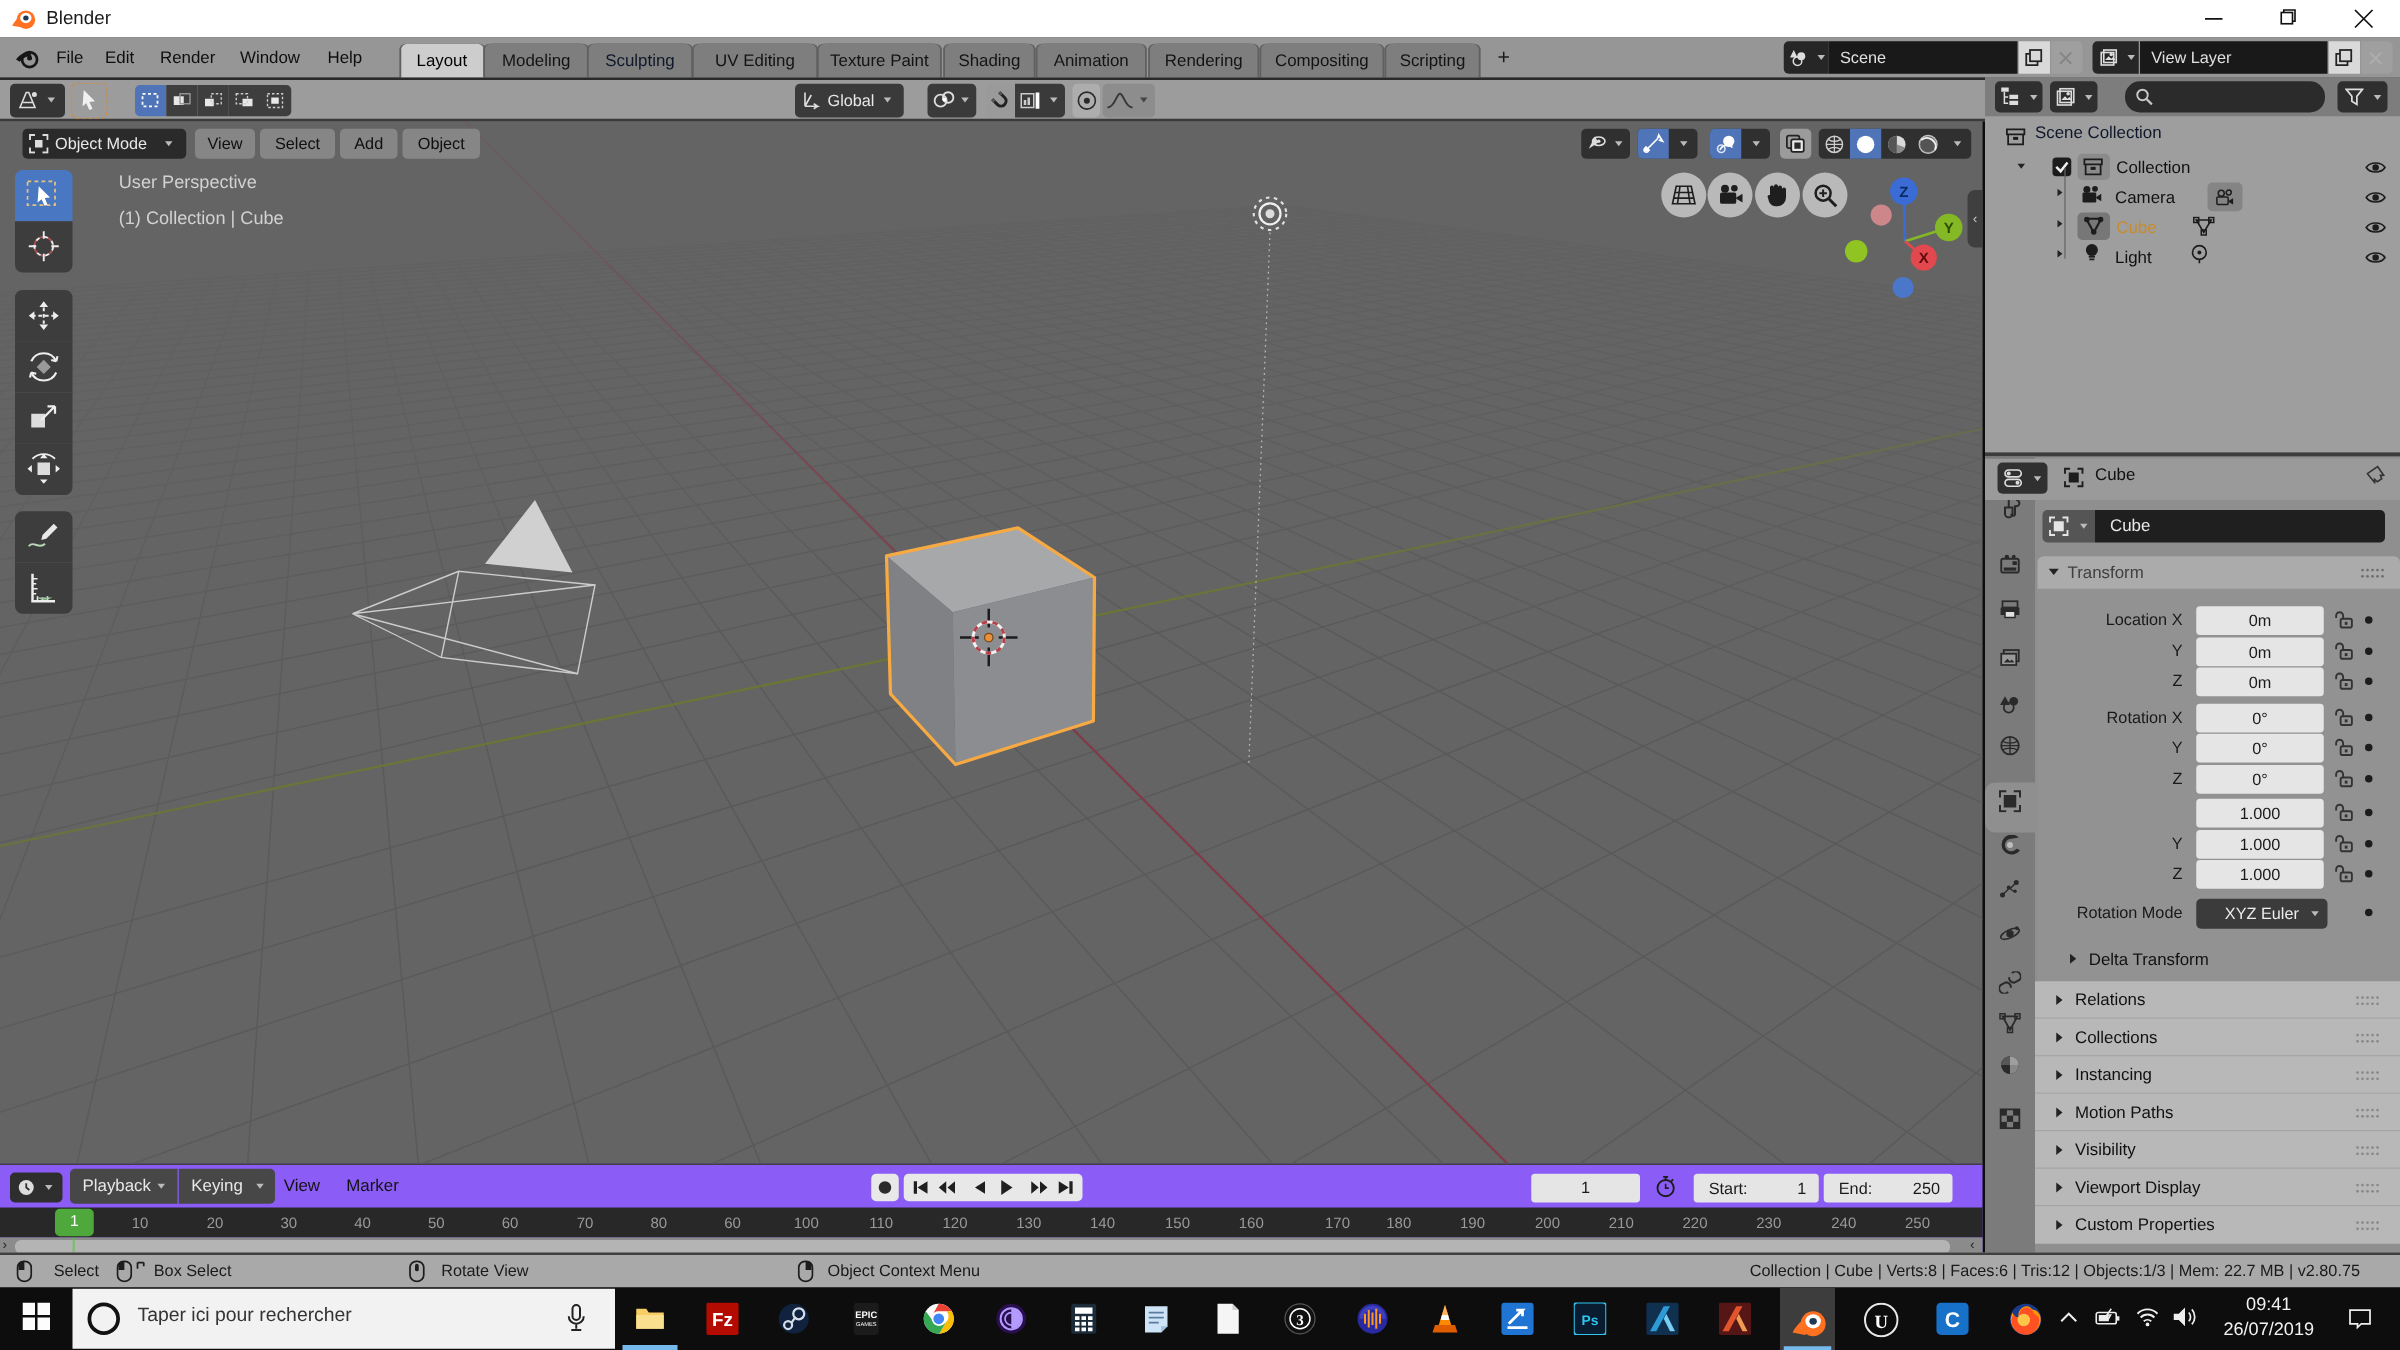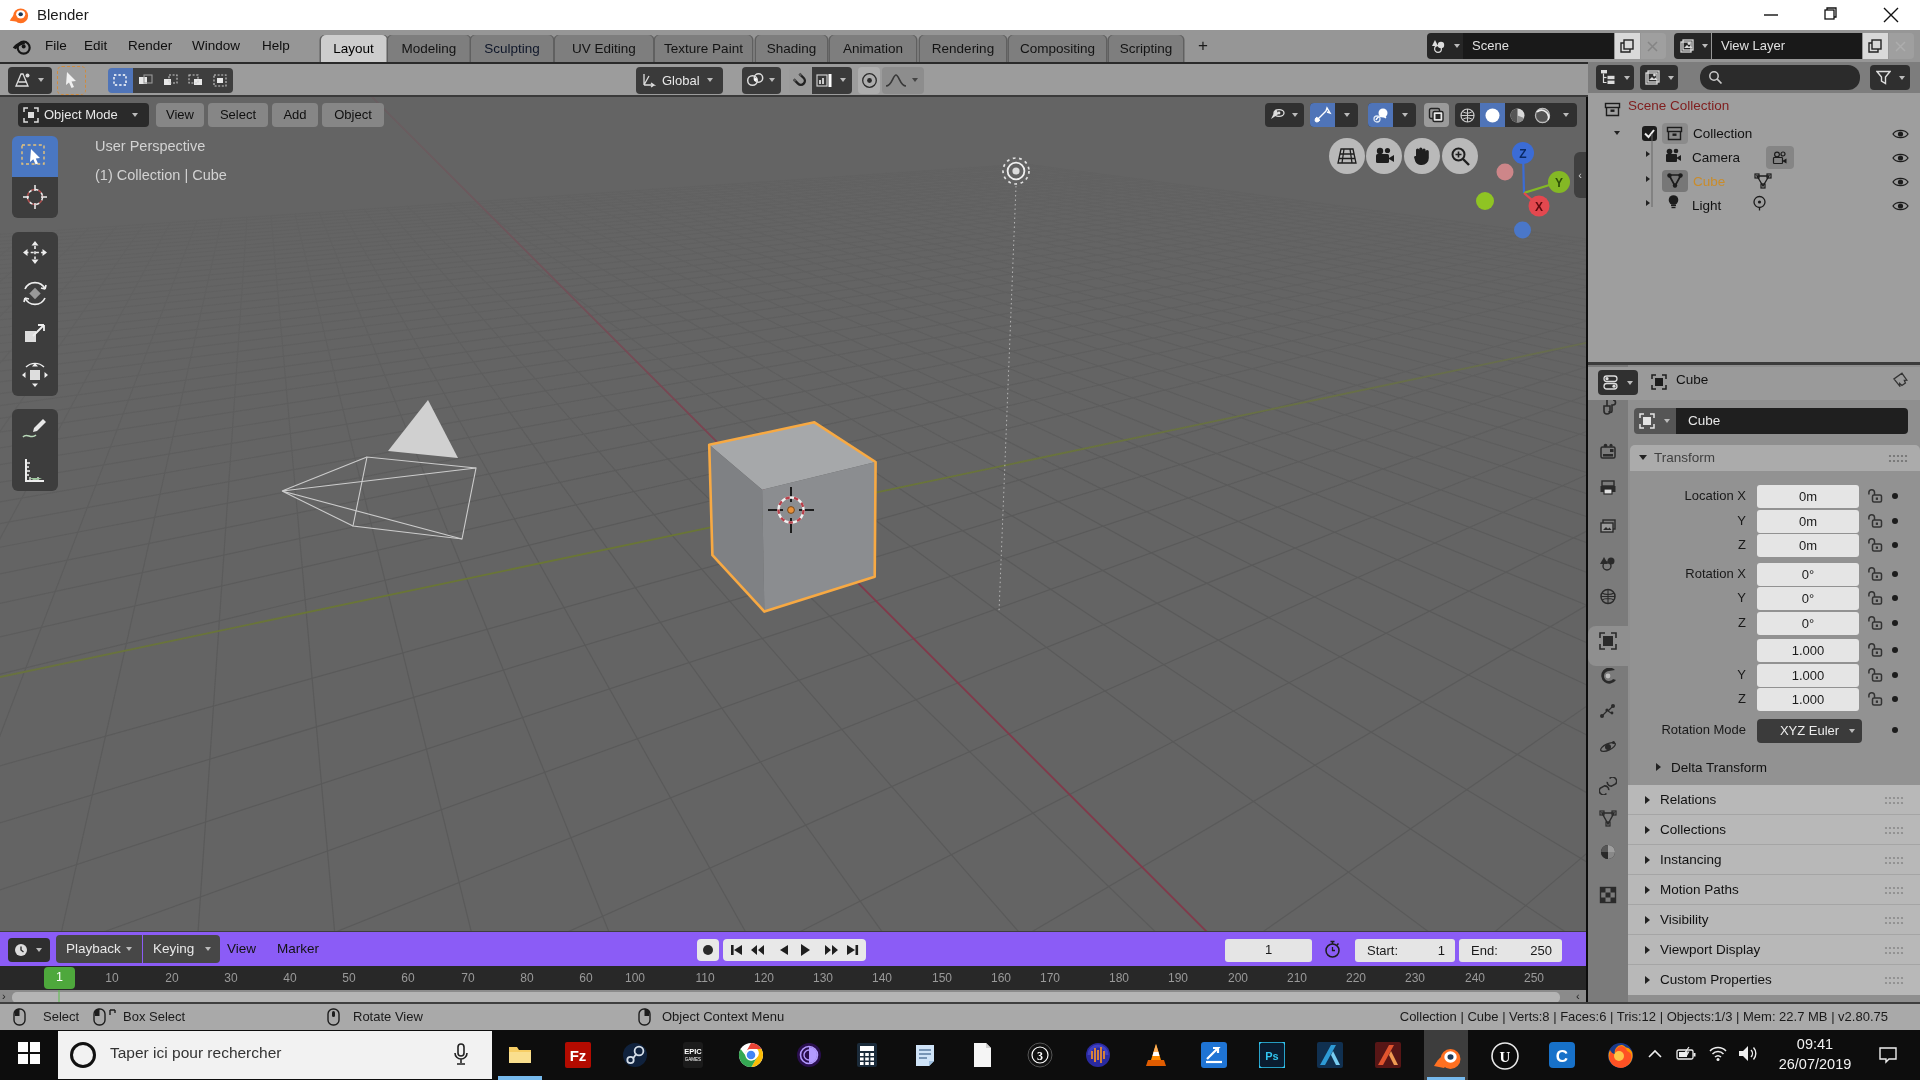--- a/index.html
+++ b/index.html
@@ -528,21 +528,21 @@
       </svg>
    <div class="a" style="left:29px;top:11px;border-left:3.5px solid transparent;border-right:3.5px solid transparent;border-top:4.5px solid #bbb"></div>
  </div>
  <div class="a" style="left:16px;top:40px;width:17px;height:15px">
       <svg width="17" height="15" viewBox="0 0 17 15">
         <rect x="1.5" y="1.5" width="14" height="4" fill="none" stroke="#1c1c1c" stroke-width="1.4"></rect>
         <path d="M2.5 5.5 V13.5 h12 V5.5" fill="none" stroke="#1c1c1c" stroke-width="1.4"></path>
         <rect x="6.5" y="7.5" width="4" height="2.4" fill="#1c1c1c"></rect>
       </svg>
     </div>
- <div class="a tx" style="left:40px;top:36px;font-size:13.5px;color:#7f1d1d">Scene Collection</div>
+ <div class="a tx" style="left:40px;top:36px;font-size:13.5px;color:#0f172a">Scene Collection</div>
  <div class="a" style="left:26px;top:69px;width:0;height:0;border-top:4.5px solid #222;border-left:3.7px solid transparent;border-right:3.7px solid transparent"></div>
  <div class="a" style="left:54px;top:64px;width:15px;height:15px;background:#1c1c1c;border-radius:3px">
       <svg width="15" height="15" viewBox="0 0 15 15">
         <path d="M3 7.5 L6.5 11 L12 4" stroke="#eee" stroke-width="2" fill="none"></path>
       </svg>
     </div>
  <div class="a" style="left:74px;top:61px;width:26px;height:21px;background:#8b8b8b;border-radius:4px"></div>
  <div class="a" style="left:78px;top:64px;width:17px;height:15px">
       <svg width="17" height="15" viewBox="0 0 17 15">
         <rect x="1.5" y="1.5" width="14" height="4" fill="none" stroke="#1c1c1c" stroke-width="1.4"></rect>
@@ -1023,28 +1023,28 @@
  <div class="a" style="left:0;top:34px;width:1586px;height:24px;background:#282828">
       <div class="a tx" style="left:92px;top:5px;width:40px;text-align:center;font-size:12px;color:#9a9a9a">10</div>
       <div class="a tx" style="left:152px;top:5px;width:40px;text-align:center;font-size:12px;color:#9a9a9a">20</div>
       <div class="a tx" style="left:211px;top:5px;width:40px;text-align:center;font-size:12px;color:#9a9a9a">30</div>
       <div class="a tx" style="left:270px;top:5px;width:40px;text-align:center;font-size:12px;color:#9a9a9a">40</div>
       <div class="a tx" style="left:329px;top:5px;width:40px;text-align:center;font-size:12px;color:#9a9a9a">50</div>
       <div class="a tx" style="left:388px;top:5px;width:40px;text-align:center;font-size:12px;color:#9a9a9a">60</div>
       <div class="a tx" style="left:448px;top:5px;width:40px;text-align:center;font-size:12px;color:#9a9a9a">70</div>
       <div class="a tx" style="left:507px;top:5px;width:40px;text-align:center;font-size:12px;color:#9a9a9a">80</div>
       <div class="a tx" style="left:566px;top:5px;width:40px;text-align:center;font-size:12px;color:#9a9a9a">60</div>
-      <div class="a tx" style="left:625px;top:5px;width:40px;text-align:left;font-size:12px;color:#9a9a9a">100</div>
+      <div class="a tx" style="left:625px;top:5px;width:40px;text-align:center;font-size:12px;color:#9a9a9a">100</div>
       <div class="a tx" style="left:685px;top:5px;width:40px;text-align:center;font-size:12px;color:#9a9a9a">110</div>
       <div class="a tx" style="left:744px;top:5px;width:40px;text-align:center;font-size:12px;color:#9a9a9a">120</div>
       <div class="a tx" style="left:803px;top:5px;width:40px;text-align:center;font-size:12px;color:#9a9a9a">130</div>
       <div class="a tx" style="left:862px;top:5px;width:40px;text-align:center;font-size:12px;color:#9a9a9a">140</div>
       <div class="a tx" style="left:922px;top:5px;width:40px;text-align:center;font-size:12px;color:#9a9a9a">150</div>
       <div class="a tx" style="left:981px;top:5px;width:40px;text-align:center;font-size:12px;color:#9a9a9a">160</div>
-      <div class="a tx" style="left:1040px;top:5px;width:40px;text-align:left;font-size:12px;color:#9a9a9a">170</div>
+      <div class="a tx" style="left:1040px;top:5px;width:40px;text-align:right;font-size:12px;color:#9a9a9a">170</div>
       <div class="a tx" style="left:1099px;top:5px;width:40px;text-align:center;font-size:12px;color:#9a9a9a">180</div>
       <div class="a tx" style="left:1158px;top:5px;width:40px;text-align:center;font-size:12px;color:#9a9a9a">190</div>
       <div class="a tx" style="left:1218px;top:5px;width:40px;text-align:center;font-size:12px;color:#9a9a9a">200</div>
       <div class="a tx" style="left:1277px;top:5px;width:40px;text-align:center;font-size:12px;color:#9a9a9a">210</div>
       <div class="a tx" style="left:1336px;top:5px;width:40px;text-align:center;font-size:12px;color:#9a9a9a">220</div>
       <div class="a tx" style="left:1395px;top:5px;width:40px;text-align:center;font-size:12px;color:#9a9a9a">230</div>
       <div class="a tx" style="left:1455px;top:5px;width:40px;text-align:center;font-size:12px;color:#9a9a9a">240</div>
       <div class="a tx" style="left:1514px;top:5px;width:40px;text-align:center;font-size:12px;color:#9a9a9a">250</div>
    <div class="a" style="left:44px;top:1px;width:31px;height:22px;background:#4ea83c;border-radius:4px;color:#fff;font-size:12.5px;text-align:center;line-height:21px">1</div>
  </div>

